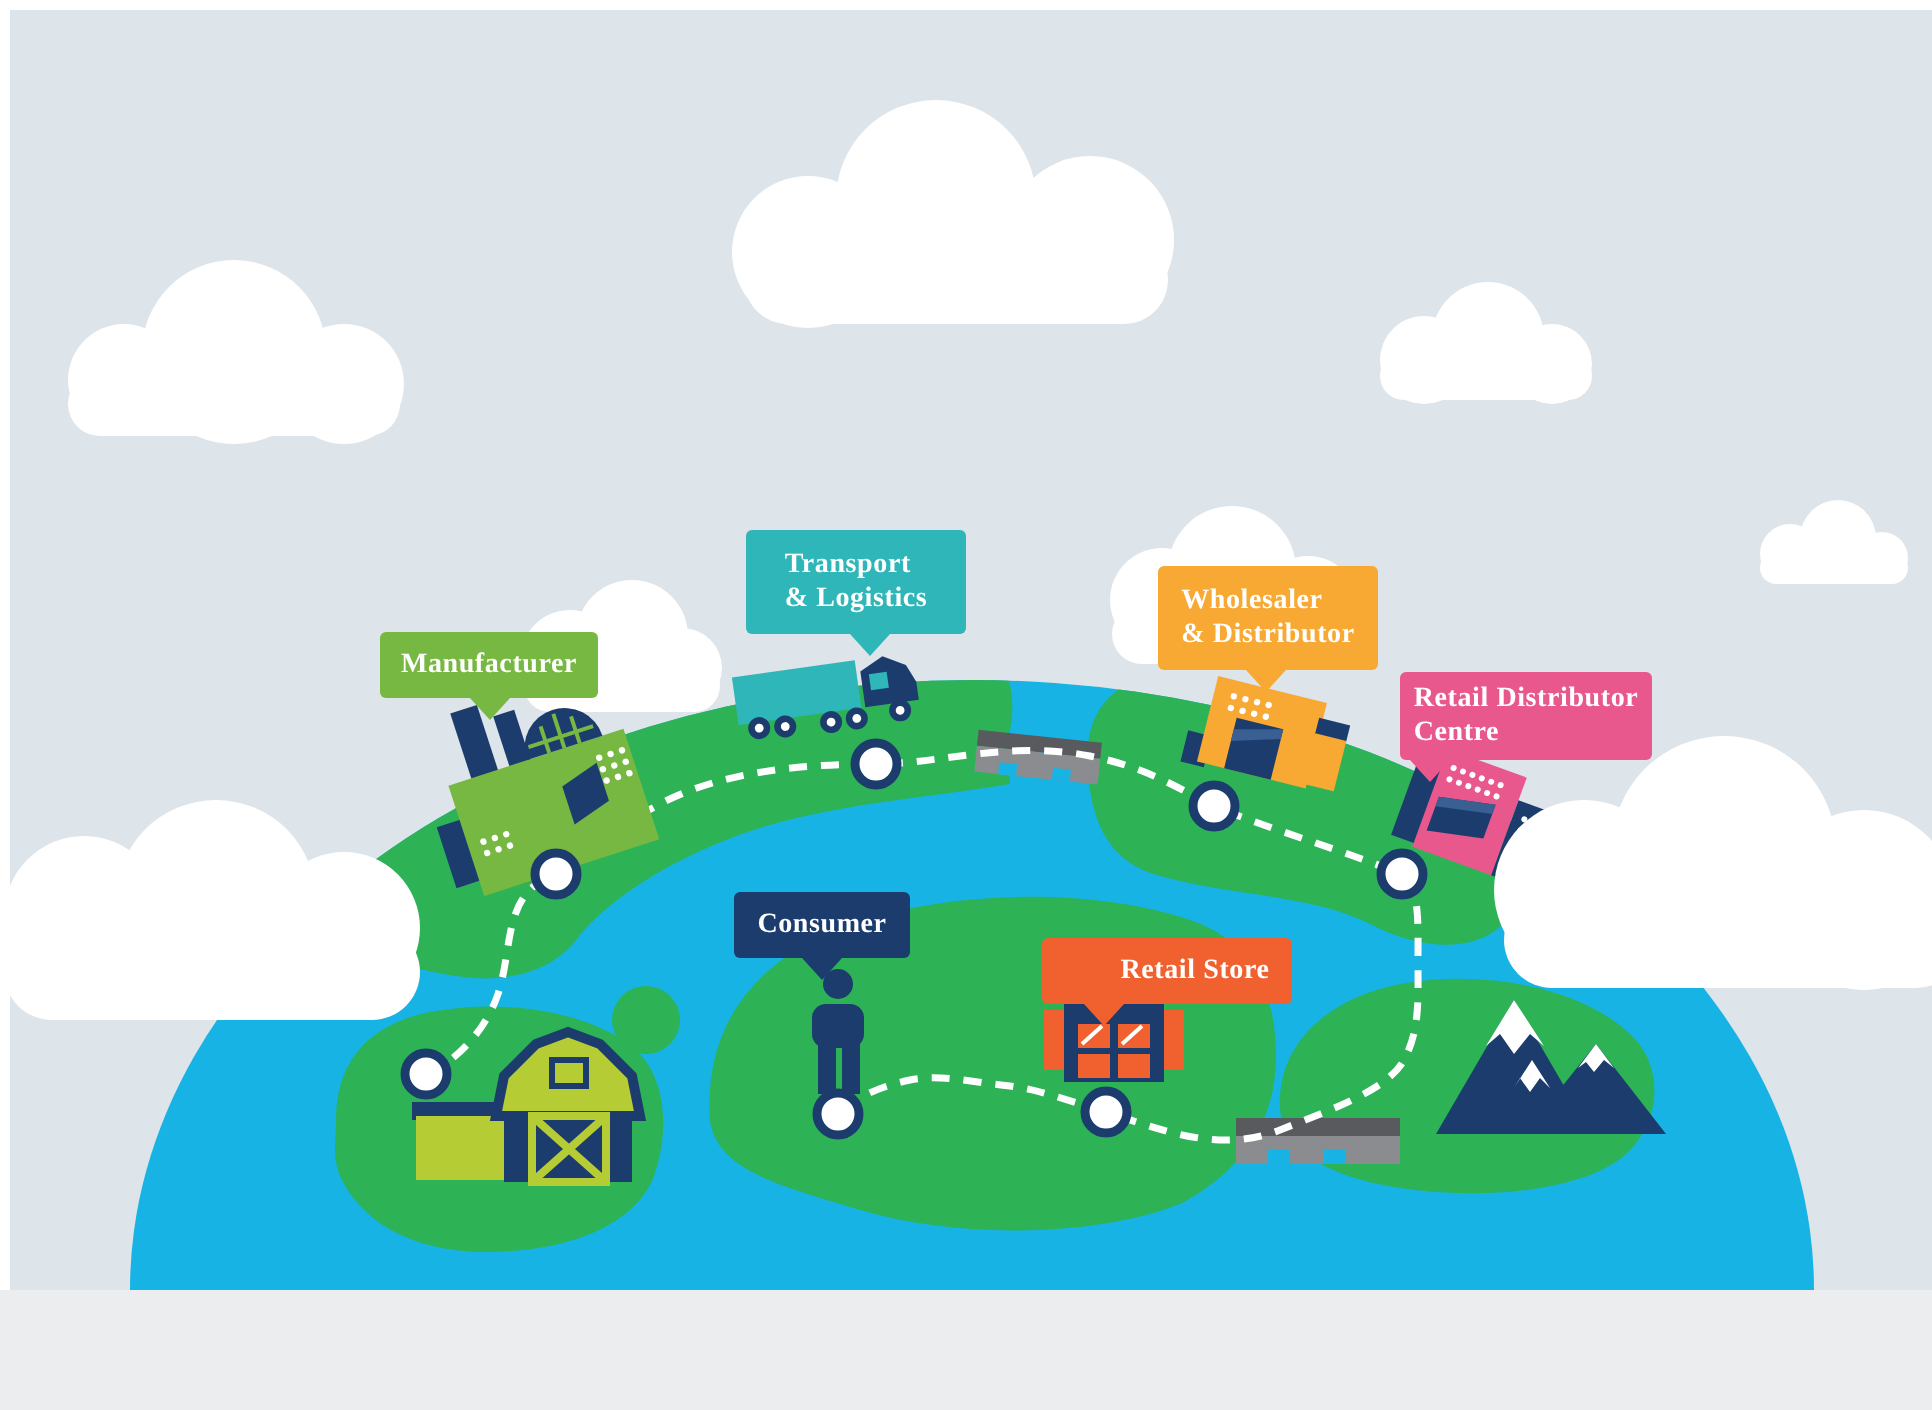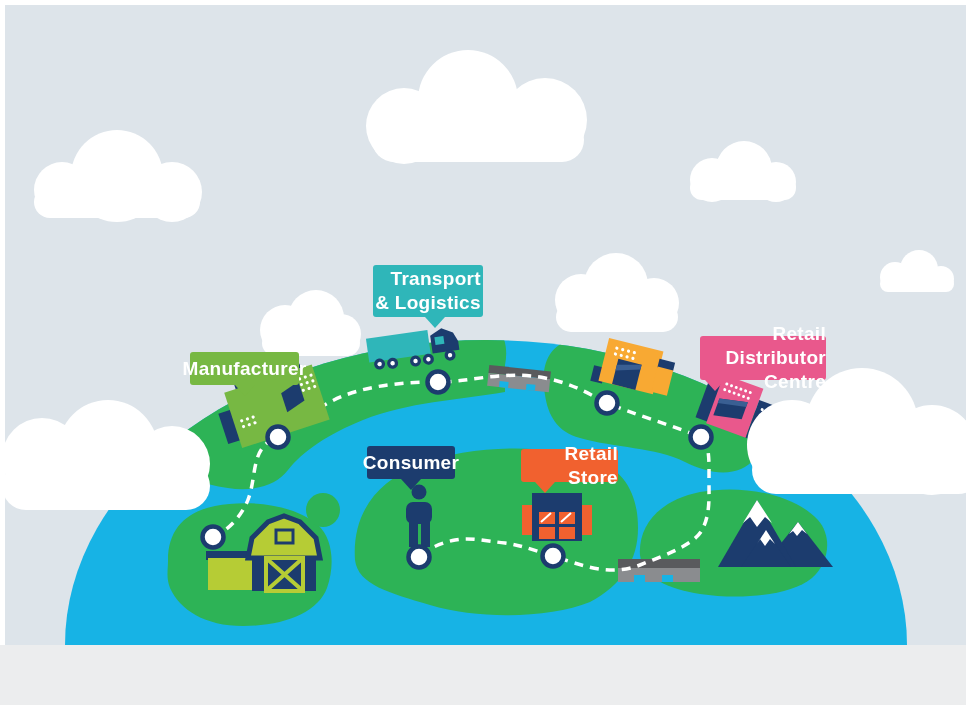--- a/index.html
+++ b/index.html
@@ -1,23 +1,23 @@
 <!DOCTYPE html>
 <html><head>
 <meta charset="utf-8">
 <style>
   html,body{margin:0;padding:0;}
   body{font-family:"Liberation Sans", sans-serif; background:#ffffff;}
   .scene{position:relative;width:966px;height:705px;overflow:hidden;background:#dde4ea;}
   .scene svg{position:absolute;left:0;top:0;display:block;}
   .bubble{
     position:absolute;display:flex;align-items:center;justify-content:center;
-    text-align:right;font-weight:bold;font-size:19px;line-height:1.25;
+    text-align:left;font-weight:bold;font-size:14px;line-height:1.25;
     white-space:pre-line;border-radius:3px;letter-spacing:.3px;
-    background:var(--c);z-index:30;
+    background:var(--c);z-index:30;font-family:Liberation Serif, serif;
   }
   .bubble::after{
     content:"";position:absolute;top:100%;left:var(--tx,50%);transform:translateX(-50%);
     border:10px solid transparent;border-top:11px solid var(--c);border-bottom-width:0;
   }
   .edge-top{position:absolute;left:0;top:0;width:966px;height:5px;background:#ffffff;z-index:40;}
   .edge-left{position:absolute;left:0;top:0;width:5px;height:645px;background:#ffffff;z-index:40;}
 </style>
 </head>
 <body>
@@ -244,23 +244,25 @@
     <g fill="#ffffff">
       <circle cx="792" cy="445" r="45"></circle>
         <circle cx="862" cy="424" r="56"></circle>
         <circle cx="932" cy="450" r="45"></circle>
       <rect x="752" y="446" width="230" height="48" rx="24"></rect>
     </g>
 
     <rect x="0" y="645" width="966" height="60" fill="#ecedee"></rect>
   </svg>
 
-  <div class="bubble" style="left: 190px; top: 316px; width: 109px; height: 33px; --tx: 50%; --c: #77b843; color: rgb(255, 255, 255); margin-top: 36px;">Manufacturer</div>
+  <div class="bubble" style="left: 190px; top: 316px; width: 109px; height: 33px; --tx: 50%; --c: #77b843; color: rgb(255, 255, 255);">Manufacturer</div>
   <div class="bubble" style="left: 373px; top: 265px; width: 110px; height: 52px; --tx: 56%; --c: #2fb6b9; color: rgb(255, 255, 255);">Transport
 &amp; Logistics</div>
+  <div class="bubble" style="left: 579px; top: 283px; width: 110px; height: 52px; --tx: 49%; --c: #f8a933; color: rgb(255, 255, 255);">Wholesaler
+&amp; Distributor</div>
   <div class="bubble" style="left: 700px; top: 336px; width: 126px; height: 44px; --tx: 12%; --c: #e9588c; color: rgb(255, 255, 255);">Retail Distributor
 Centre</div>
-  <div class="bubble" style="left: 521px; top: 449px; width: 97px; height: 33px; --tx: 25%; --c: #f1612f; color: rgb(255, 255, 255);">Retail Store</div>
+  <div class="bubble" style="left: 521px; top: 469px; width: 97px; height: 33px; --tx: 25%; --c: #f1612f; color: rgb(255, 255, 255); padding-left: 28px;">Retail Store</div>
   <div class="bubble" style="left: 367px; top: 446px; width: 88px; height: 33px; --tx: 50%; --c: #1c3c6e; color: rgb(255, 255, 255);">Consumer</div>
 
   <div class="edge-top"></div>
   <div class="edge-left"></div>
 </div>
 
 </body></html>

